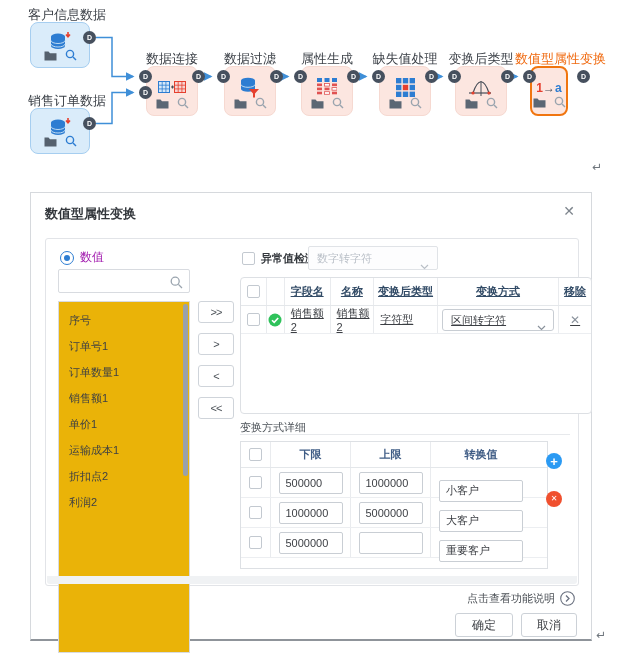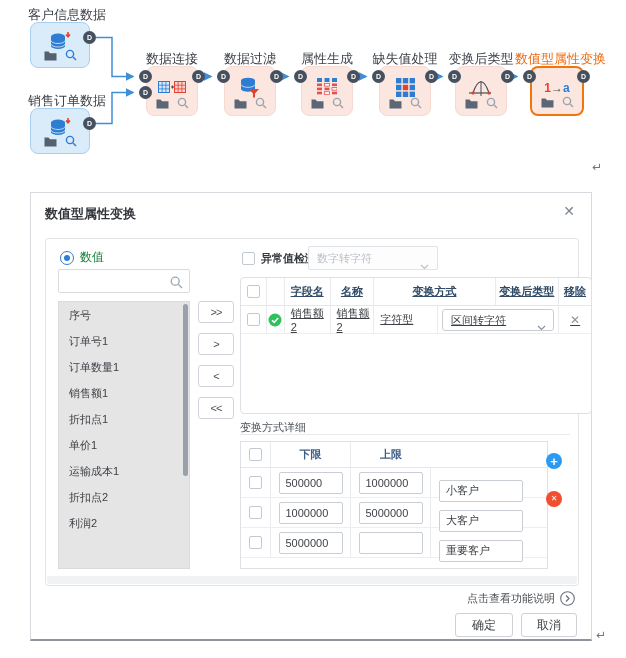--- a/index.html
+++ b/index.html
@@ -8,46 +8,46 @@
   #app { position:relative; width:626px; height:658px; overflow:hidden; background:#fff; }
 
   
   .flow { position:absolute; left:0; top:0; width:626px; height:186px; }
   .conn-svg { position:absolute; left:0; top:0; z-index:1; }
   .node-label { position:absolute; z-index:2; font-size:13px; font-weight:normal; color:#3a3f46; white-space:nowrap; }
   .node-label.center { text-align:center; }
   .node-label.selected { color:#f0690f; }
   .src-node { position:absolute; width:60px; height:46px; background:#daecfa; border:1px solid #a6cef0; border-radius:8px; z-index:2; }
   .flow-node { position:absolute; width:52px; height:50px; background:#fce6e0; border:1px solid #f6d9d1; border-radius:8px; z-index:2; }
-  .flow-node.selected { width:54px; border:2px solid #f0750f; }
+  .flow-node.selected { width:38px; border:2px solid #f0750f; }
   .node-icon { position:absolute; top:7px; left:0; right:0; height:26px; display:flex; justify-content:center; align-items:center; }
   .node-foot { position:absolute; bottom:6px; left:0; right:0; display:flex; justify-content:center; align-items:center; gap:8px; }
   .port { position:absolute; width:13px; height:13px; border-radius:50%; background:#46505e; color:#fff;
           font-size:7px; font-weight:bold; display:flex; align-items:center; justify-content:center; z-index:3; }
   .tr-icon { font-size:12px; font-weight:bold; letter-spacing:0; white-space:nowrap; }
   .tr-icon .n1 { color:#e6402e; } .tr-icon .ar { color:#454c56; font-weight:normal; } .tr-icon .na { color:#2d7dd2; }
 
   
   .dialog { position:absolute; left:30px; top:192px; width:562px; height:449px; background:#fff;
             border:1px solid #d6d9dd; border-bottom:2px solid #8f949a; z-index:5; }
   .dlg-title { position:absolute; left:14px; top:12px; font-size:13px; font-weight:bold; color:#33373c; }
   .dlg-close { position:absolute; right:16px; top:10px; font-size:14px; color:#7d848c; cursor:pointer; }
 
   .panel { position:absolute; left:14px; top:45px; width:534px; height:348px; border:1px solid #e2e4e8; border-radius:3px; background:#fff; }
   .hscroll { position:absolute; left:1px; right:1px; bottom:1px; height:8px; background:#f0f2f4; border-radius:0 0 3px 3px; }
 
-  .radio-row { position:absolute; left:14px; top:10px; display:flex; align-items:center; gap:6px; font-size:12px; color:#15803d; }
+  .radio-row { position:absolute; left:14px; top:10px; display:flex; align-items:center; gap:6px; font-size:12px; color:#a21caf; }
   .radio { width:14px; height:14px; border:1px solid #2d7dd2; border-radius:50%; display:flex; align-items:center; justify-content:center; }
   .radio .dot { width:6px; height:6px; border-radius:50%; background:#2d7dd2; }
 
   .search-box { position:absolute; left:12px; top:30px; width:132px; height:24px; border:1px solid #d8dbe0; border-radius:2px; background:#fff; }
   .search-box input { position:absolute; left:0; top:0; width:100%; height:100%; border:0; outline:none; padding:0 24px 0 8px; font-size:11px; background:transparent; }
   .search-box .mag { position:absolute; right:6px; top:5px; }
 
-  .field-list { position:absolute; left:12px; top:62px; width:132px; height:268px; border:1px solid #d8dbe0; background:#e5e5e5; overflow:hidden; }
+  .field-list { position:absolute; left:12px; top:62px; width:132px; height:352px; border:1px solid #d8dbe0; background:#eab308; overflow:hidden; padding-top:5px; }
   .field-item { height:26px; line-height:26px; padding:0 10px; font-size:11px; color:#3c3f44; white-space:nowrap; }
   .vthumb { position:absolute; right:1px; top:2px; width:5px; height:172px; background:#9aa1aa; border-radius:2.5px; }
 
   .tr-btn { position:absolute; left:152px; width:36px; height:22px; background:#fff; border:1px solid #cfd4da; border-radius:3px;
             font-size:11px; color:#4c5258; display:flex; align-items:center; justify-content:center; cursor:pointer; letter-spacing:-1px; }
 
   .checkbox { width:13px; height:13px; border:1px solid #c3c9d0; border-radius:2px; background:#fff; flex:none; }
 
   .batch-row { position:absolute; left:196px; top:12px; display:flex; align-items:center; gap:6px; font-size:11px; color:#33373c; font-weight:bold; }
   .batch-dd { position:absolute; left:262px; top:7px; width:130px; height:24px; border:1px solid #e0e3e7; border-radius:2px; background:#fdfdfe;
@@ -374,21 +374,20 @@
               <path d="M8.4,8.4 L12,12" stroke="#9aa4ae" stroke-width="1.3"></path>
             </svg>
         </span>
       </div>
 
       <div class="field-list">
         <div class="field-item">序号</div>
         <div class="field-item">订单号1</div>
         <div class="field-item">订单数量1</div>
         <div class="field-item">销售额1</div>
-        <div class="field-item">折扣点1</div>
         <div class="field-item">单价1</div>
         <div class="field-item">运输成本1</div>
         <div class="field-item">折扣点2</div>
         <div class="field-item">利润2</div>
         <div class="vthumb"></div>
       </div>
 
       <div class="tr-btn" style="top:62px;">&gt;&gt;</div>
       <div class="tr-btn" style="top:94px;">&gt;</div>
       <div class="tr-btn" style="top:126px;">&lt;</div>
@@ -408,22 +407,22 @@
       </div>
 
       <div class="main-table">
         <div class="mt-row head">
           <div class="mt-cell c0">
               <span class="checkbox"></span>
             </div>
           <div class="mt-cell c1"></div>
           <div class="mt-cell c2 hd">字段名</div>
           <div class="mt-cell c3 hd">名称</div>
+          <div class="mt-cell c4 hd">变换后类型</div>
           <div class="mt-cell c5 hd">变换方式</div>
-          <div class="mt-cell c4 hd">变换后类型</div>
           <div class="mt-cell c6 hd">移除</div>
         </div>
         <div class="mt-row body">
           <div class="mt-cell c0">
               <span class="checkbox"></span>
             </div>
           <div class="mt-cell c1">
             <span class="check-ic">
               <svg width="14" height="14" viewBox="0 0 14 14">
                   <circle cx="7" cy="7" r="6.5" fill="#2fc25b"></circle>
@@ -453,20 +452,21 @@
       <div class="detail-label">变换方式详细</div>
       <div class="detail-rule"></div>
 
       <div class="detail-table">
         <div class="dt-row head">
           <div class="dt-cell d0">
               <span class="checkbox"></span>
             </div>
           <div class="dt-cell d1 hd">下限</div>
           <div class="dt-cell d2 hd">上限</div>
+          <div class="dt-cell d3 hd">转换值</div>
         </div>
         <div class="dt-row body">
           <div class="dt-cell d0">
               <span class="checkbox"></span>
             </div>
           <div class="dt-cell d1">
               <input value="500000" style="">
             </div>
           <div class="dt-cell d2">
               <input value="1000000" style="">

